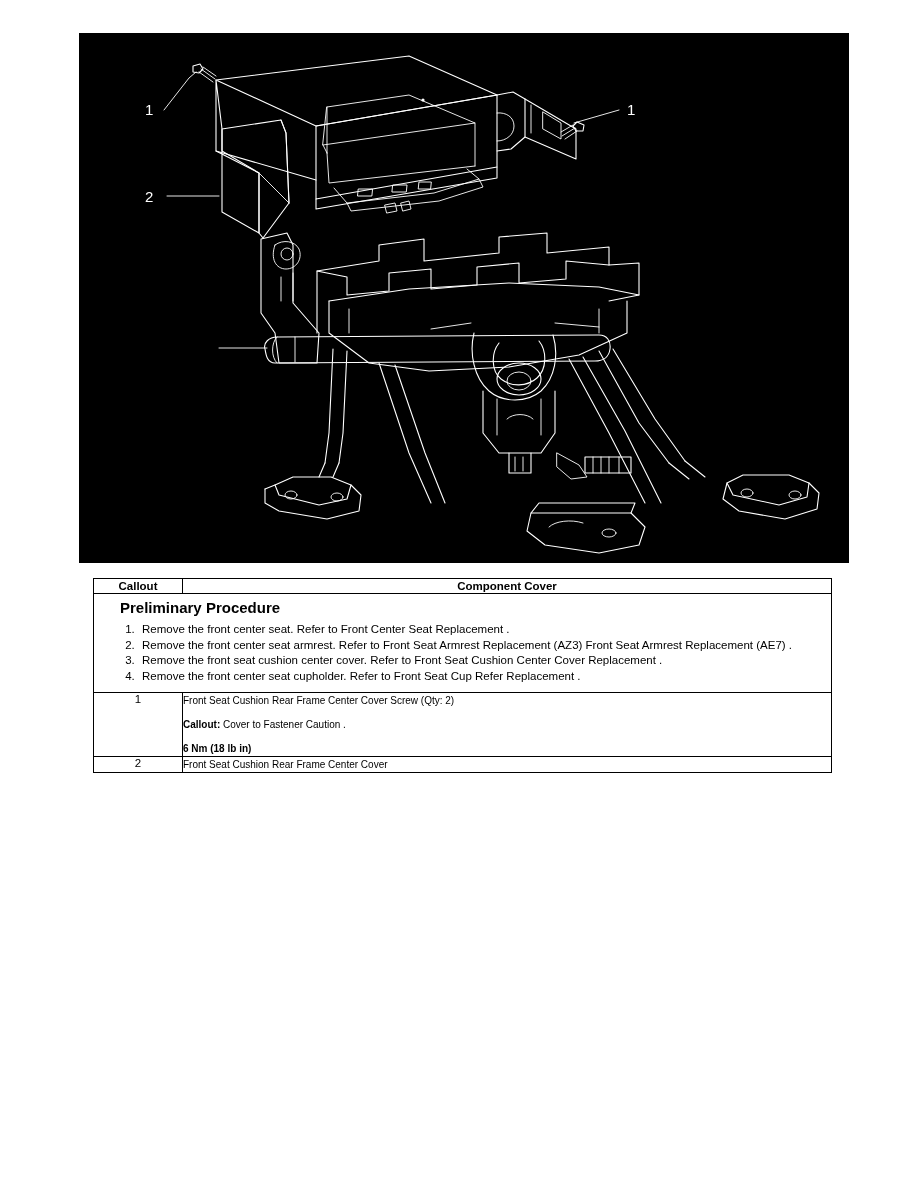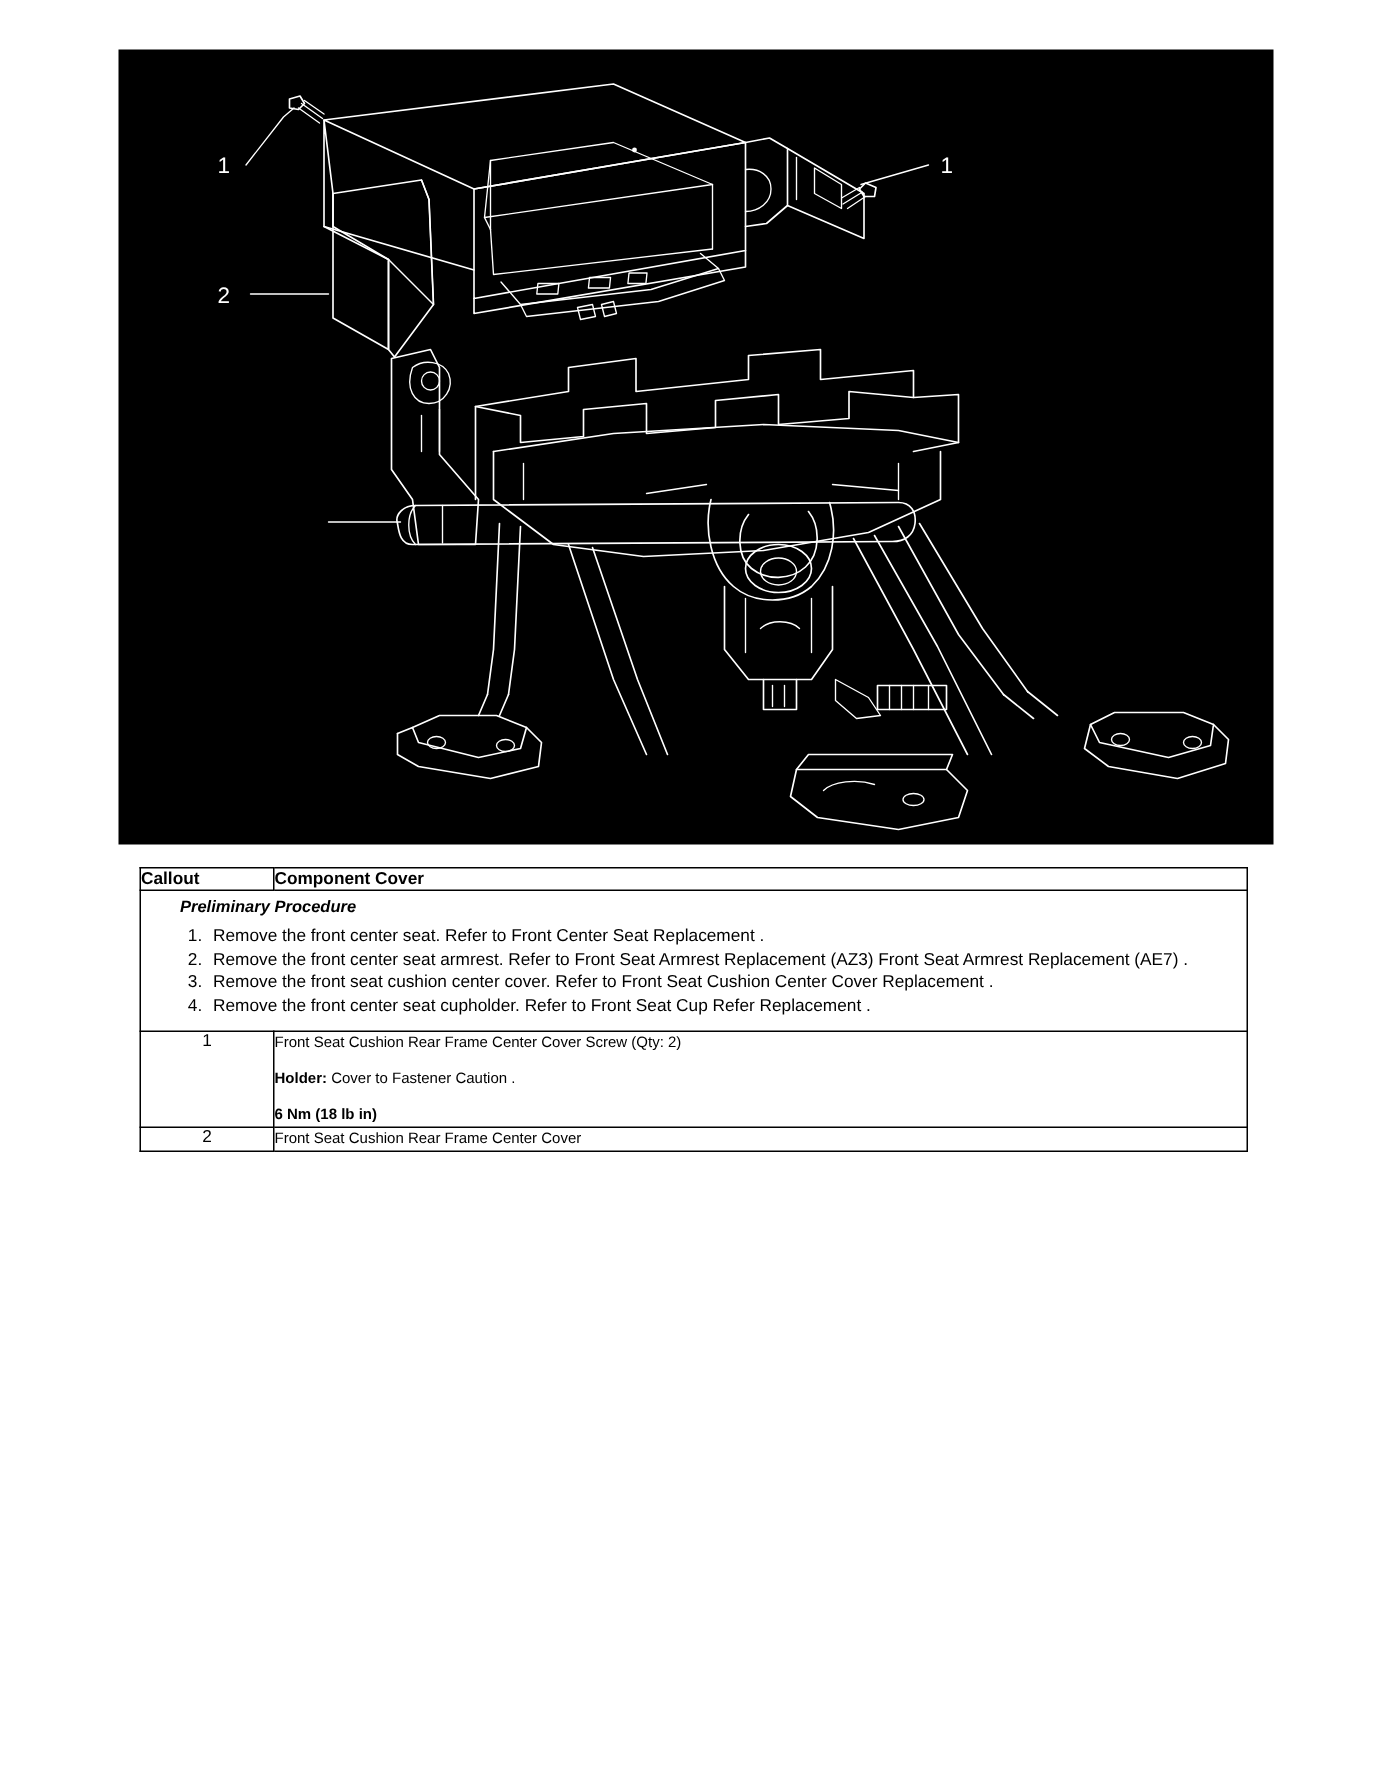--- a/index.html
+++ b/index.html
@@ -64,39 +64,38 @@
     border: 1px solid #000000;
   }
   #callout-table th, #callout-table td {
     padding: 0;
     vertical-align: top;
   }
   .col-callout { width: 88px; }
   .hdr {
     font-size: 11.5px;
     font-weight: bold;
-    text-align: left;
+    text-align: center;
     padding: 4px 0 4px 0;
     line-height: 14px;
   }
   .cell-num {
     font-size: 11.5px;
     text-align: center;
     vertical-align: middle;
   }
   .cell-body {
     font-size: 10px;
     padding: 5px 6px 6px 6px;
     line-height: 15px;
   }
   .prelim-head {
-    font-size: 11px;
+    font-size: 15px;
     font-weight: bold;
     padding: 5px 0 2px 26px;
-    font-style: italic;
   }
   ol.prelim {
     margin: 4px;
     padding: 0 0 4px 40px;
     font-size: 11.5px;
     line-height: 15.5px;
   }
   ol.prelim li {
     padding-left: 4px;
     margin: 0;
@@ -267,21 +266,21 @@
           <li>Remove the front seat cushion center cover. Refer to Front Seat Cushion Center Cover Replacement .</li>
           <li>Remove the front center seat cupholder. Refer to Front Seat Cup Refer Replacement .</li>
         </ol>
       </td>
     </tr>
     <tr>
       <td class="cell-num col-callout">1</td>
       <td class="cell-body">
         <div>Front Seat Cushion Rear Frame Center Cover Screw (Qty: 2)</div>
         <div class="line-gap"></div>
-        <div><span class="bold">Holder:</span><span> Cover to Fastener Caution .</span></div>
+        <div><span class="bold">Callout:</span><span> Cover to Fastener Caution .</span></div>
         <div class="line-gap"></div>
         <div class="torque">6 Nm (18 lb in)</div>
       </td>
     </tr>
     <tr>
       <td class="cell-num col-callout">2</td>
       <td class="cell-body">
         <div>Front Seat Cushion Rear Frame Center Cover</div>
       </td>
     </tr>

